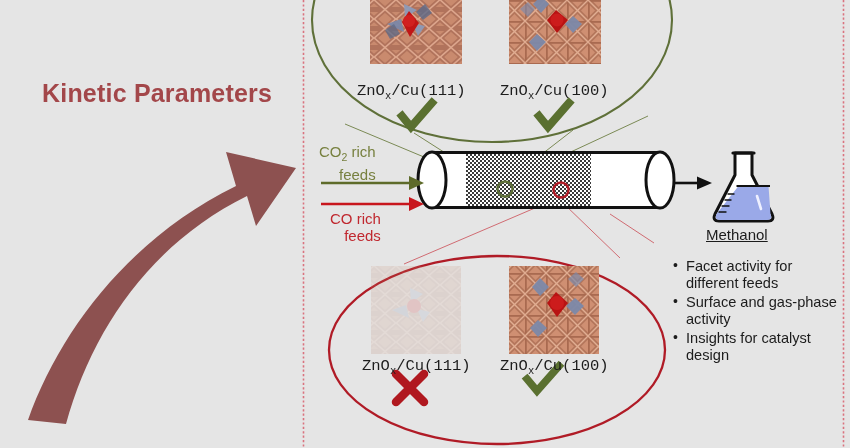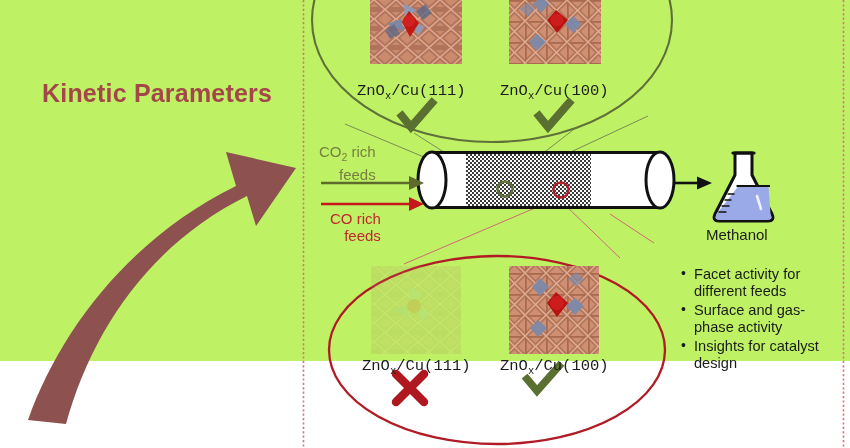--- a/index.html
+++ b/index.html
@@ -1,39 +1,39 @@
 <!DOCTYPE html>
 <html><head>
 <meta charset="utf-8">
 <style>
   html,body{margin:0;padding:0;background:#ffffff;}
   body{width:850px;height:448px;overflow:hidden;
        font-family:"Liberation Sans","DejaVu Sans",sans-serif;}
-  #stage{position:relative;width:850px;height:361px;background:#bef264;}
+  #stage{position:relative;width:850px;height:448px;background:#e5e5e5;}
   svg.layer{position:absolute;left:0;top:0;width:850px;height:448px;}
   .txt{position:absolute;white-space:nowrap;}
 
   #kinetic-title{
     left:42px; top:79px;
     font-size:25px; font-weight:600; letter-spacing:.2px;
     color:#a3474a;
   }
   .struct-label{
     font-size:15.5px; color:#1c1c1c; font-family:Liberation Mono, monospace;
   }
   .struct-label sub{font-size:10.5px;}
   .feed-label{font-size:15px; line-height:17px; text-align:right;}
   #co2-label{left:319px; top:143px; color:#77803f;}
   #co-label{left:330px; top:210px; color:#c0282f;}
-  #methanol-label{left:706px; top:226px; font-size:15px; color:#1c1c1c;}
+  #methanol-label{left:706px; top:226px; font-size:15px; color:#1c1c1c;text-decoration:underline;}
   #bullets{
     position:absolute; left:672px; top:258px; width:175px;
     font-size:14.6px; line-height:17.4px; color:#1c1c1c;
   }
-  #bullets ul{margin:8px;padding:0;list-style:none;}
+  #bullets ul{margin:0;padding:0;list-style:none;}
   #bullets li{position:relative;padding-left:14px;margin:0 0 1px 0;}
   #bullets li:before{content:"\2022";position:absolute;left:1px;top:-1px;font-size:14px;}
   .lbl-top-111{left:357px; top:82px;}
   .lbl-top-100{left:500px; top:82px;}
   .lbl-bot-111{left:362px; top:357px;}
   .lbl-bot-100{left:500px; top:357px;}
 </style>
 </head>
 <body>
 

